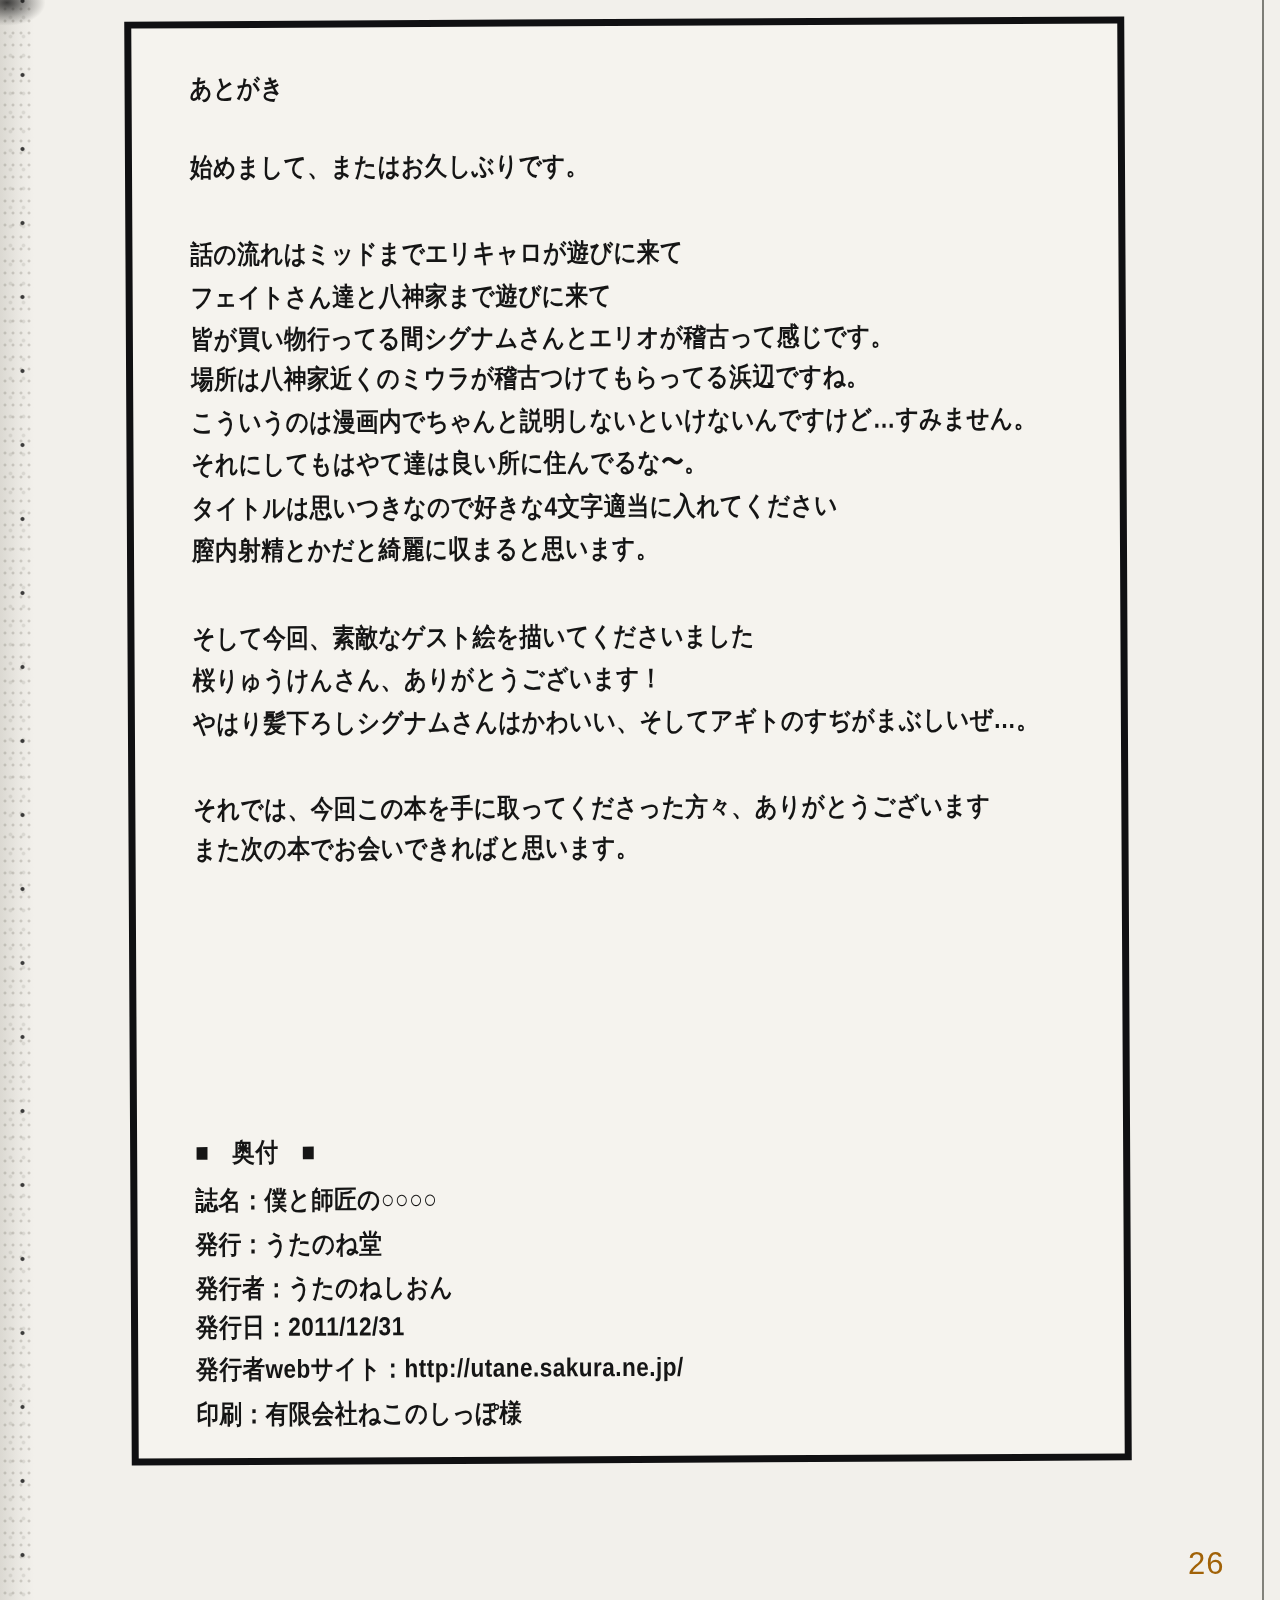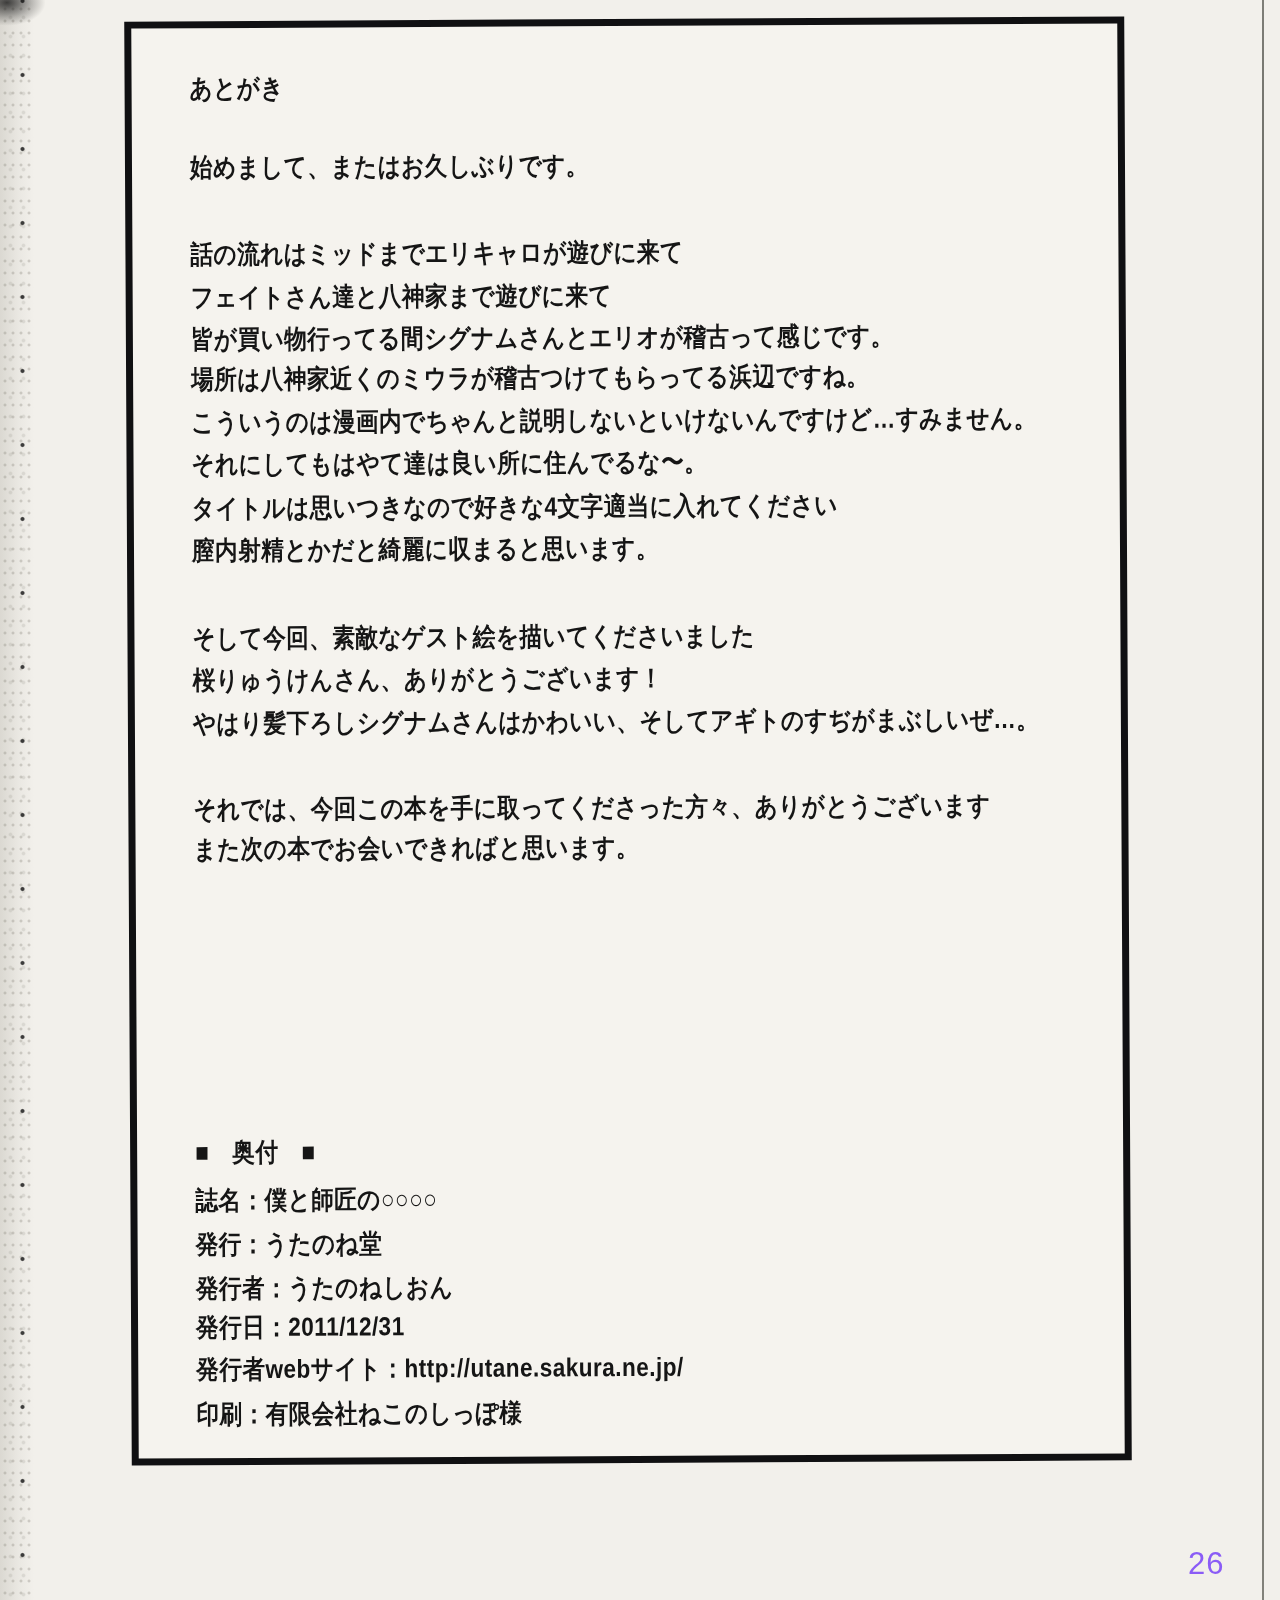--- a/index.html
+++ b/index.html
@@ -38,21 +38,21 @@
     box-sizing:border-box;
   }
   .tline{
     position:absolute;left:58px;height:34px;line-height:34px;
     font-size:26px;font-weight:700;color:#151515;white-space:nowrap;
     transform:scaleX(.87);transform-origin:0 50%;
     letter-spacing:.5px;
   }
   .page-number{
     position:absolute;left:1188px;top:1546px;
-    font-size:31px;color:#8b5cf6;letter-spacing:1px;
+    font-size:31px;color:#a16207;letter-spacing:1px;
   }
 </style>
 </head>
 <body>
 
 <div class="deckle"></div>
 <div class="corner-mark"></div>
 <div class="page-edge-line"></div>
 
 <div class="frame">

